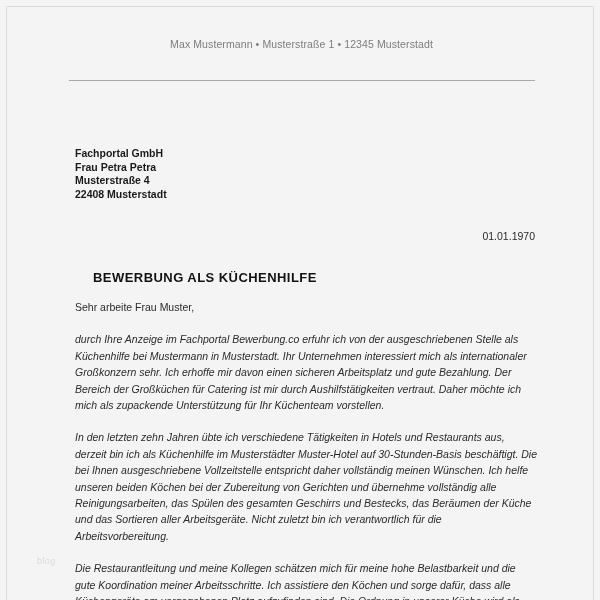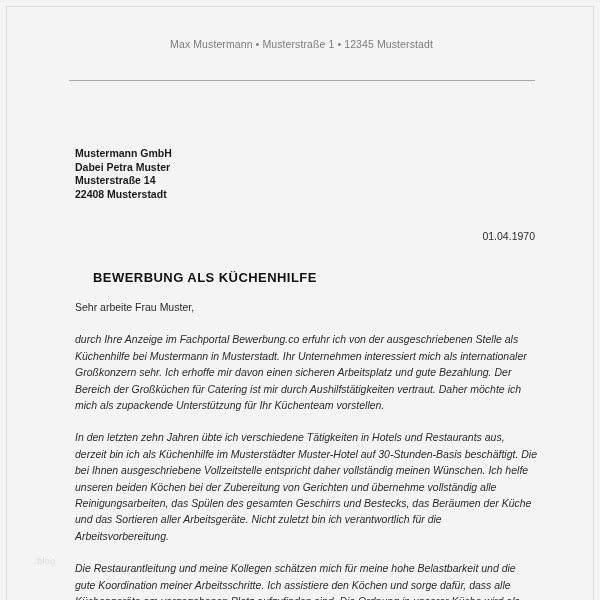--- a/index.html
+++ b/index.html
@@ -146,27 +146,27 @@
   <div class="page-sheet">
     <div class="page-inner">
 
       <div class="letterhead">
         <div class="letterhead-line">Max Mustermann • Musterstraße 1 • 12345 Musterstadt</div>
       </div>
 
       <div class="header-rule"></div>
 
       <div class="recipient">
-        <div>Mustermann GmbH</div>
-        <div>Dabei Petra Muster</div>
-        <div>Musterstraße 14</div>
+        <div>Fachportal GmbH</div>
+        <div>Frau Petra Petra</div>
+        <div>Musterstraße 4</div>
         <div>22408 Musterstadt</div>
       </div>
 
-      <div class="letter-date">01.04.1970</div>
+      <div class="letter-date">01.01.1970</div>
 
       <div class="subject">BEWERBUNG ALS KÜCHENHILFE</div>
 
       <div class="letter-body">
         <p class="salutation">Sehr arbeite Frau Muster,</p>
         <p class="body-par">durch Ihre Anzeige im Fachportal Bewerbung.co erfuhr ich von der ausgeschriebenen Stelle als Küchenhilfe bei Mustermann in Musterstadt. Ihr Unternehmen interessiert mich als internationaler Großkonzern sehr. Ich erhoffe mir davon einen sicheren Arbeitsplatz und gute Bezahlung. Der Bereich der Großküchen für Catering ist mir durch Aushilfstätigkeiten vertraut. Daher möchte ich mich als zupackende Unterstützung für Ihr Küchenteam vorstellen.</p>
         <p class="body-par">In den letzten zehn Jahren übte ich verschiedene Tätigkeiten in Hotels und Restaurants aus, derzeit bin ich als Küchenhilfe im Musterstädter Muster-Hotel auf 30-Stunden-Basis beschäftigt. Die bei Ihnen ausgeschriebene Vollzeitstelle entspricht daher vollständig meinen Wünschen. Ich helfe unseren beiden Köchen bei der Zubereitung von Gerichten und übernehme vollständig alle Reinigungsarbeiten, das Spülen des gesamten Geschirrs und Bestecks, das Beräumen der Küche und das Sortieren aller Arbeitsgeräte. Nicht zuletzt bin ich verantwortlich für die Arbeitsvorbereitung.</p>
         <p class="body-par">Die Restaurantleitung und meine Kollegen schätzen mich für meine hohe Belastbarkeit und die gute Koordination meiner Arbeitsschritte. Ich assistiere den Köchen und sorge dafür, dass alle Küchengeräte am vorgegebenen Platz aufzufinden sind. Die Ordnung in unserer Küche wird als vorbildlich beschrieben. Dabei arbeite ich auch bei hohem Publikumsverkehr sehr zügig und gehe mit der Technik wie dem Geschirrspüler für Großküchen flexibel um. Teamfähigkeit ist für mich selbstverständlich, auch schätzen die Köche meine eigenständige Arbeitsweise sehr.</p>
       </div>
 

